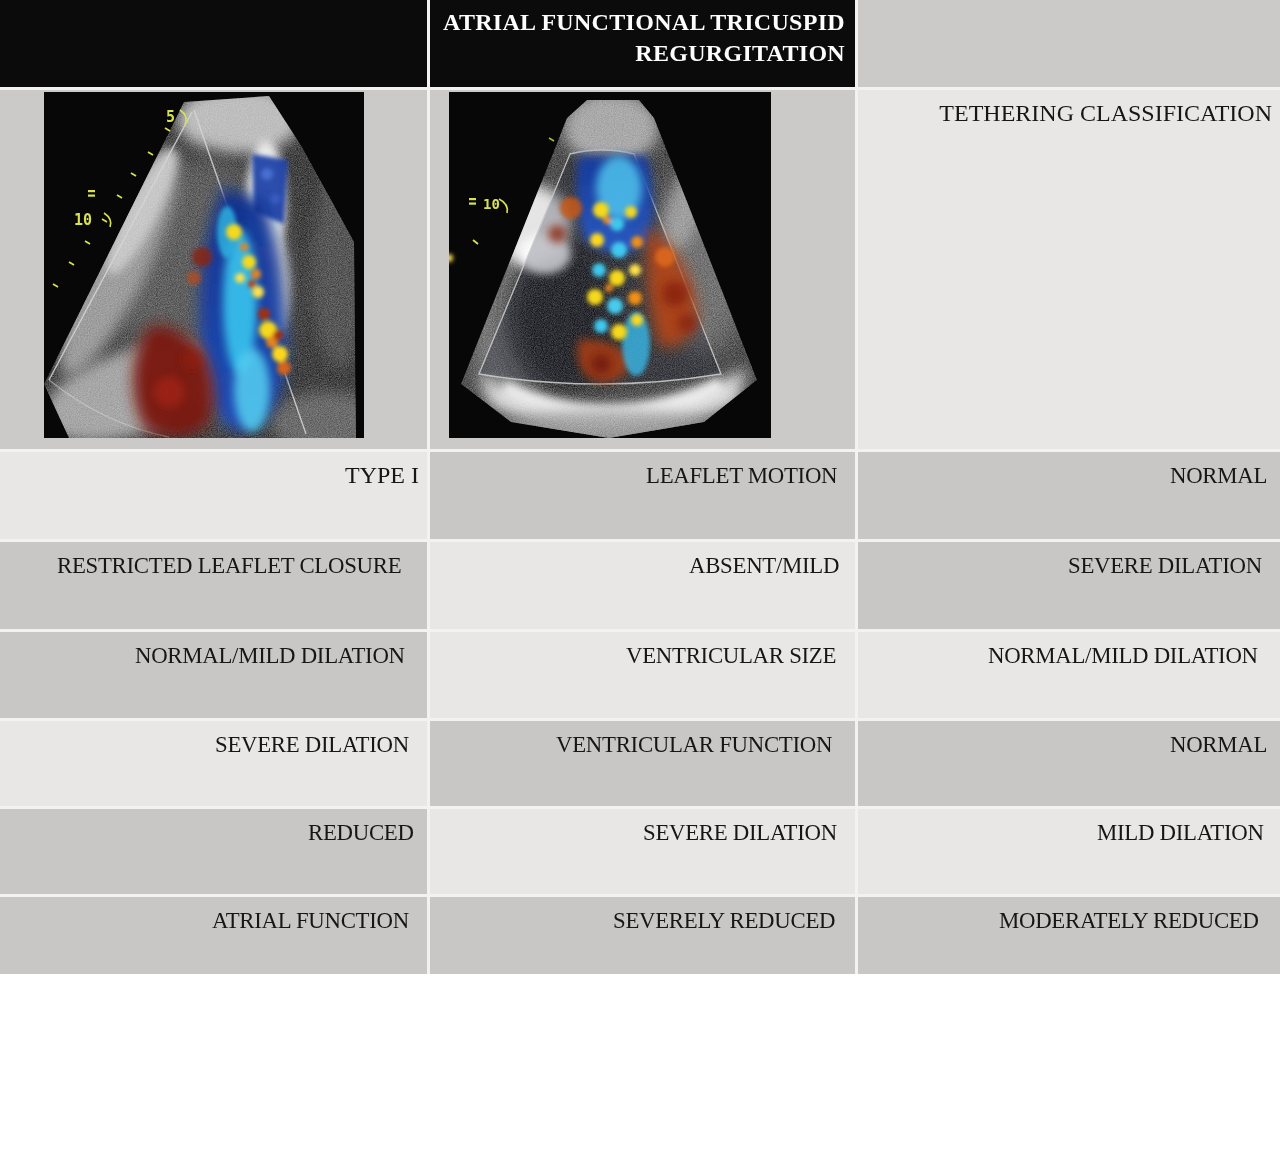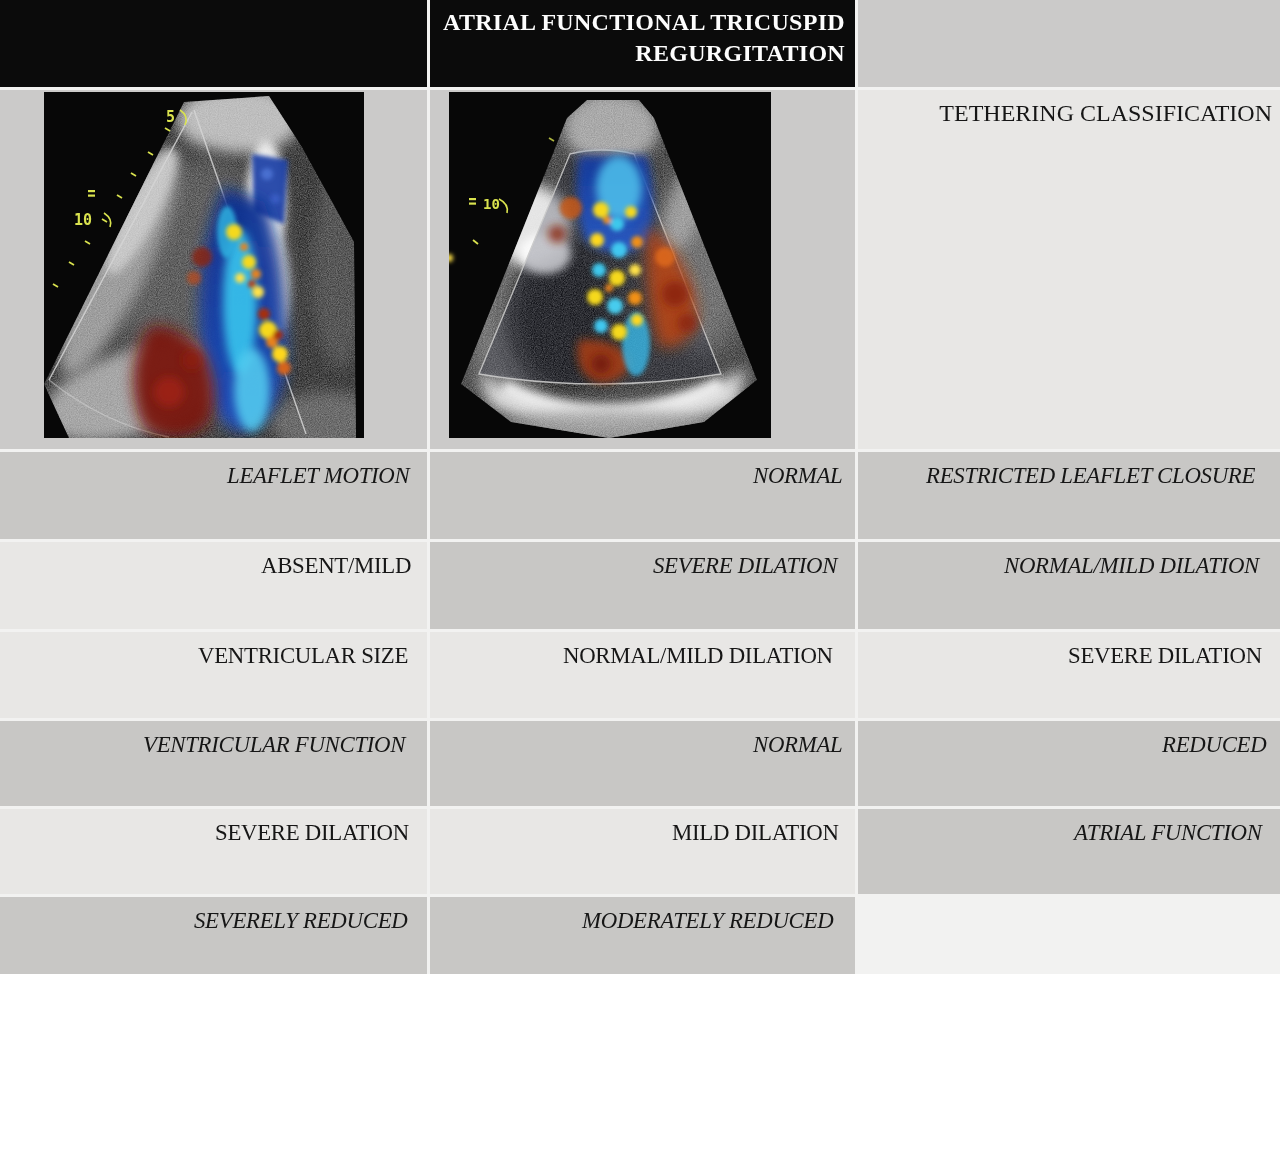--- a/index.html
+++ b/index.html
@@ -19,21 +19,21 @@
     background:#f2f2f1;
   }
   .cell{overflow:hidden;}
   .head{
     background:#0b0b0b;color:#fdfdfd;
     font-weight:bold;font-size:24px;line-height:1.29;
     padding:7px 10px 0 12px;letter-spacing:.3px;
   }
   .imgrow{background:#cbcac9;}
   .light{background:#e8e7e5;}
-  .dark{background:#c8c7c5;font-style:italic;}
+  .dark{background:#c8c7c5;}
   .datacell{
     font-size:24px;color:#161616;
     padding:10px 8px 0 9px;line-height:1.15;
   }
   .cond{
     display:inline-block;transform:scaleX(.95);transform-origin:0 0;
     white-space:nowrap;letter-spacing:-.3px;
   }
   .misspell{
     text-decoration-line:underline;
@@ -227,20 +227,23 @@
           <path d="M50,107 q10,5 8,14" stroke="#d9e24e" stroke-width="1.6" fill="none"></path>
           <path d="M24,148 l5,4" stroke="#d9e24e" stroke-width="1.8"></path>
           <path d="M100,46 l5,3" stroke="#d9e24e" stroke-width="1.6" opacity=".8"></path>
         </g>
       </svg>
     </div>
 
     <div class="cell datacell light">
       <span>TETHERING CLASSIFICATION</span>
     </div>
+    <div class="cell datacell light">
+      <span>TYPE I</span>
+    </div>
 
     <div class="cell datacell dark">
       <span class="cond">LEAFLET MOTION</span>
     </div>
     <div class="cell datacell dark">
       <span class="cond">NORMAL</span>
     </div>
     <div class="cell datacell dark">
       <span class="cond">RESTRICTED LEAFLET CLOSURE</span>
     </div>

